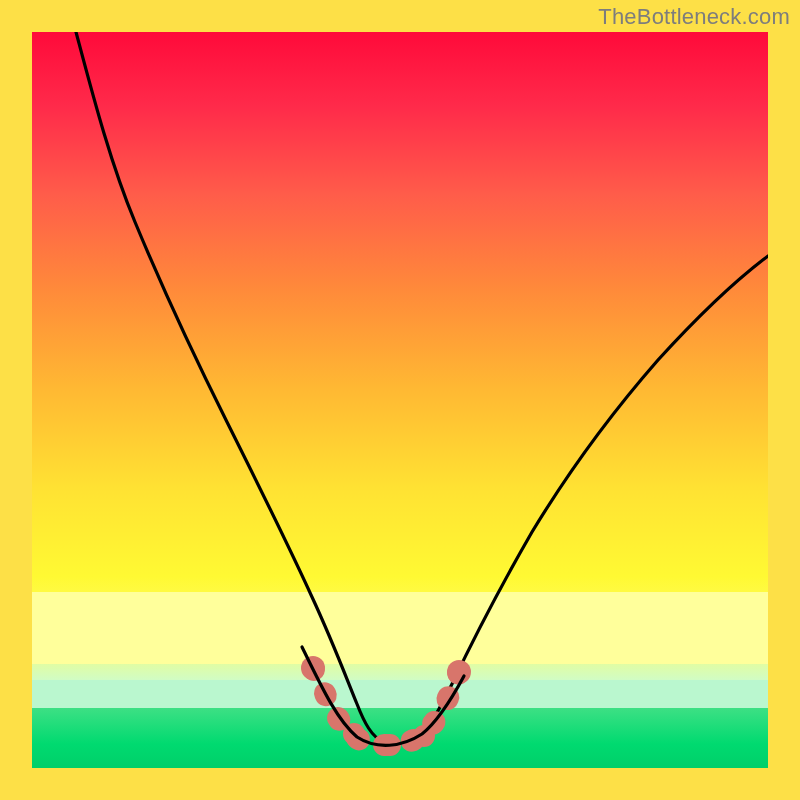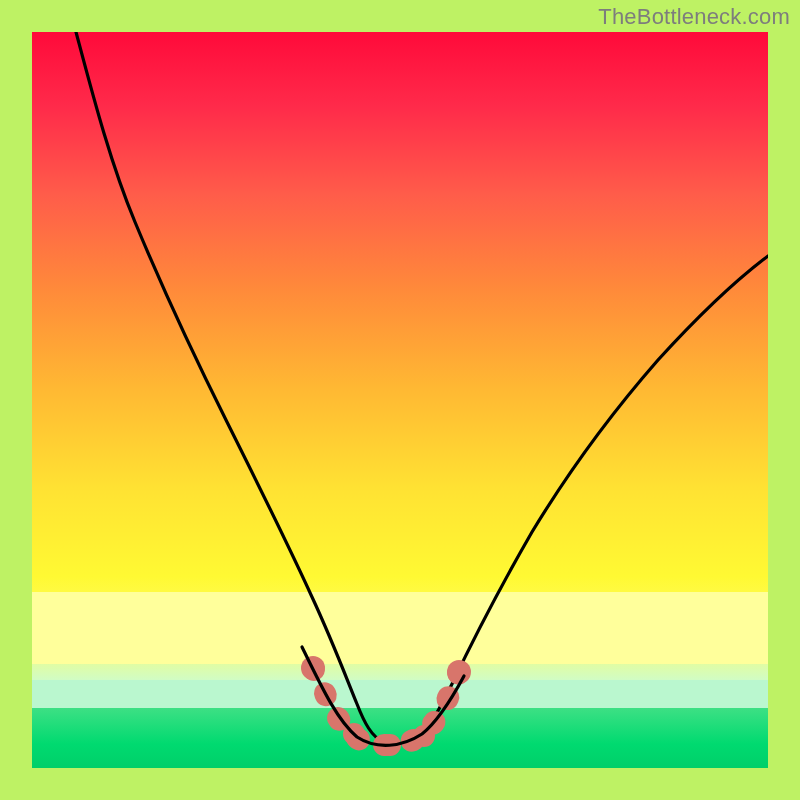--- a/index.html
+++ b/index.html
@@ -10,21 +10,21 @@
     background: #000;
     overflow: hidden;
     font-family: Arial, Helvetica, sans-serif;
   }
   .frame {
     position: absolute;
     top: 0;
     left: 0;
     width: 800px;
     height: 800px;
-    background: #bef264;
+    background: #fde047;
   }
   .plot-area {
     position: absolute;
     top: 32px;
     left: 32px;
     width: 736px;
     height: 736px;
     overflow: hidden;
   }
   .gradient {

